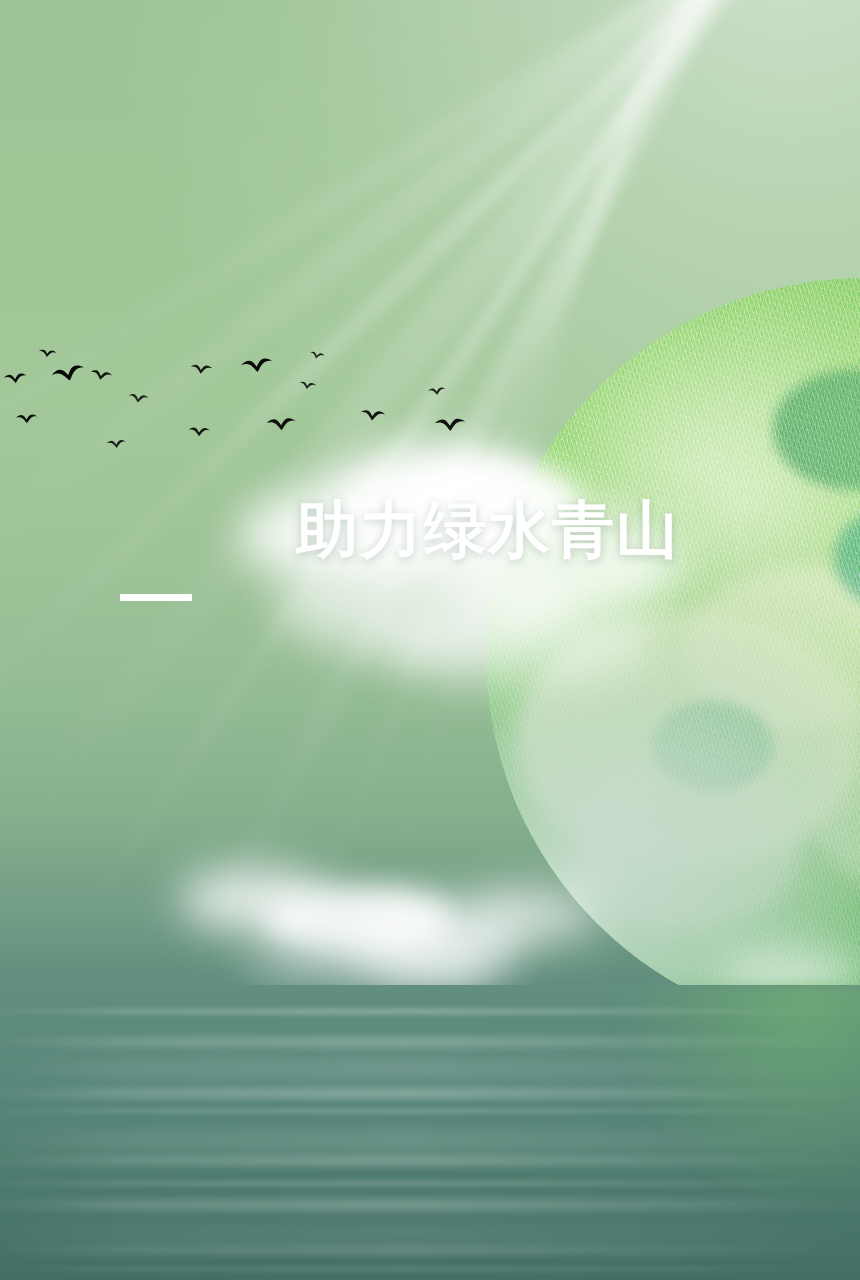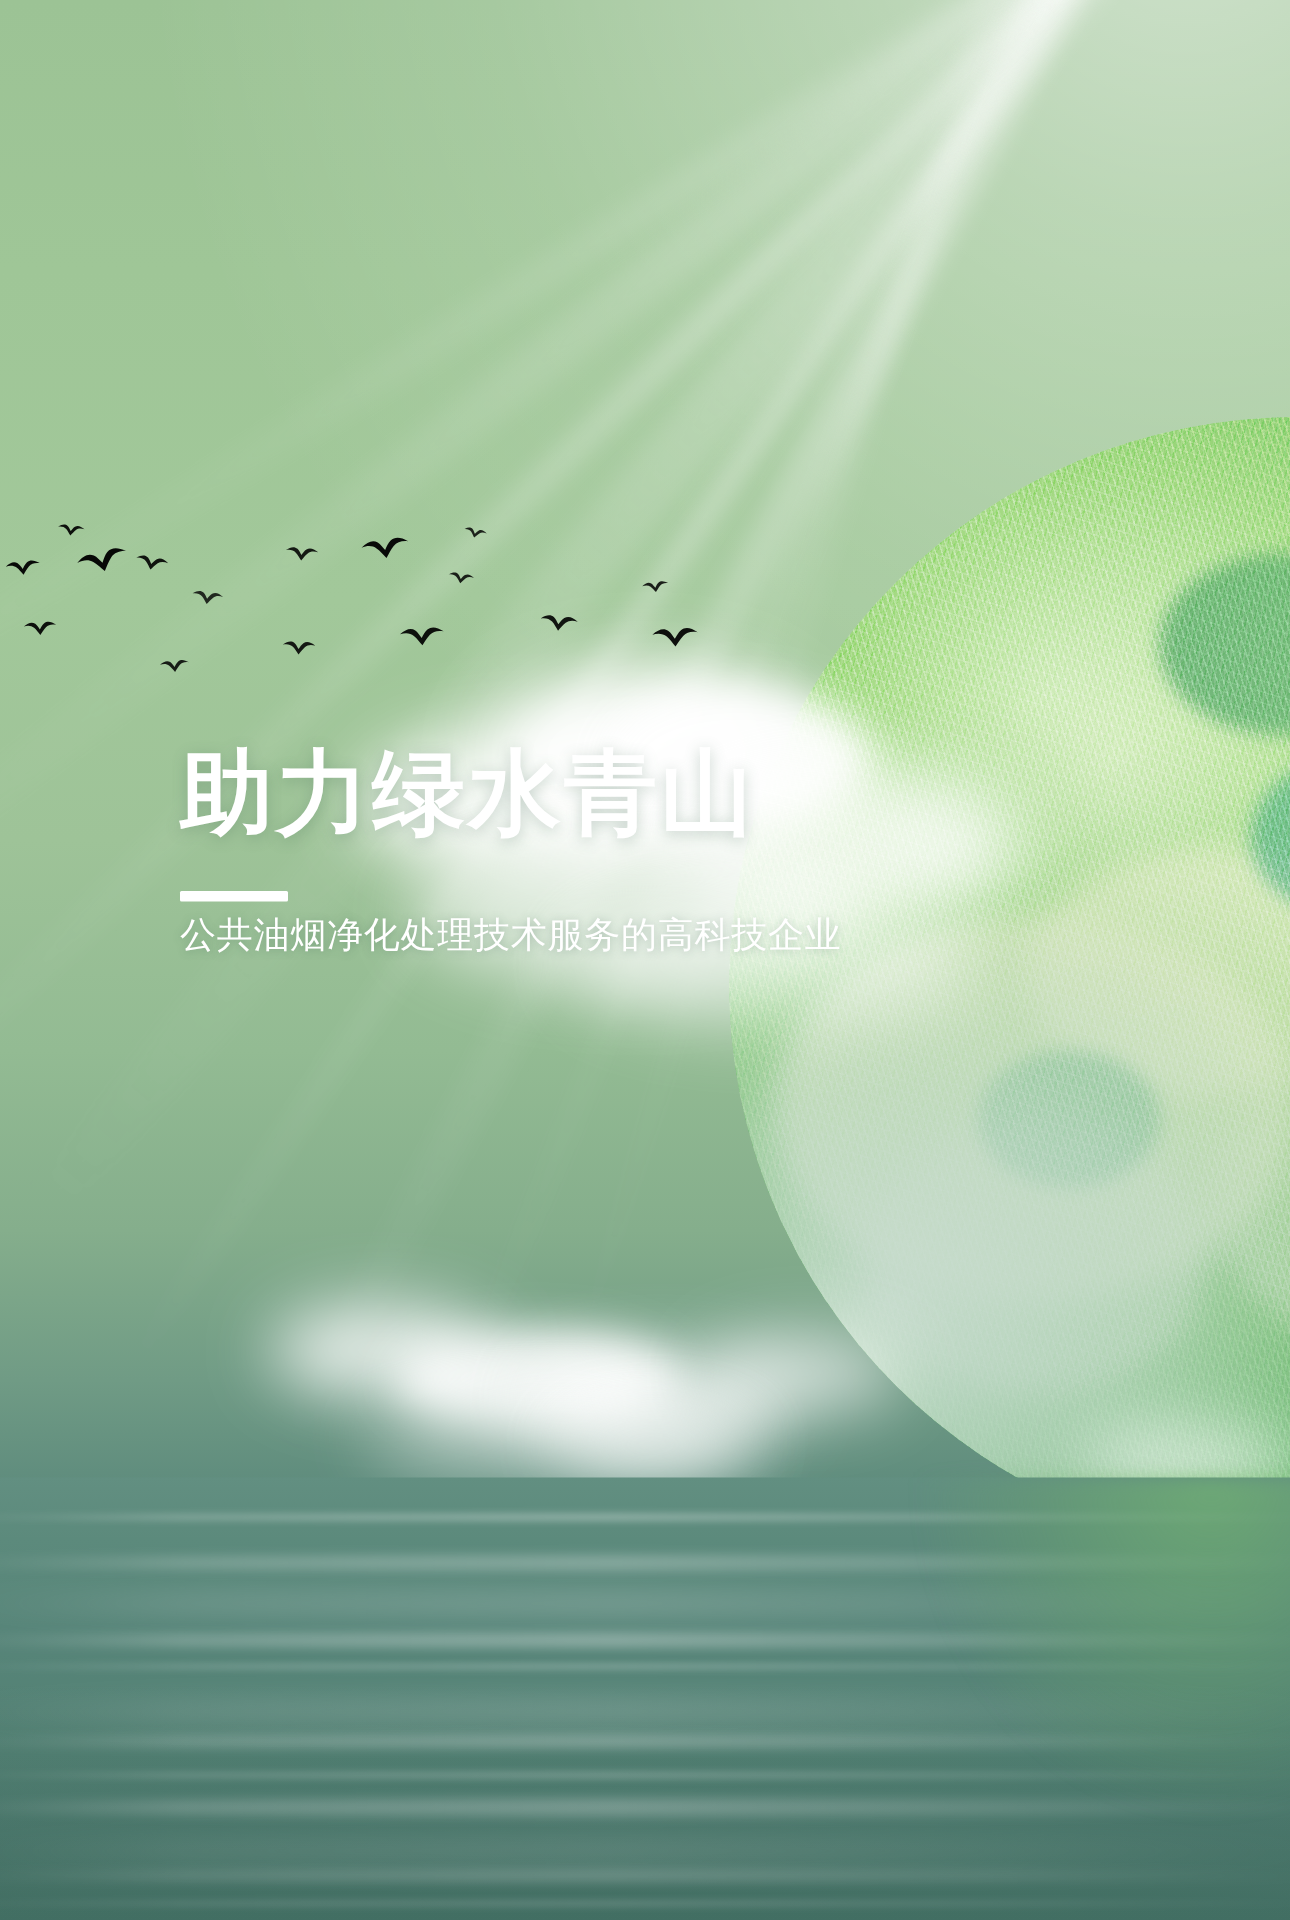--- a/index.html
+++ b/index.html
@@ -8,20 +8,21 @@
     width:860px; height:1280px; overflow:hidden;
     background:#0e2a22;
     font-family:"Liberation Sans","DejaVu Sans",sans-serif;
   }
 
   .poster{
     position:relative;
     width:860px; height:1280px;
     overflow:hidden;
     isolation:isolate;
+    text-align:right;
   }
 
   
   .bg-base{
     position:absolute; inset:0;
     background:linear-gradient(to bottom,
       #9cc395   0px,
       #9fc697   180px,
       #a2c89a   400px,
       #9ec398   560px,
@@ -274,17 +275,16 @@
         <path d="M0.6 3.2 C3.2 1.2 5.4 0.6 7.3 2.0 C8.3 2.8 9.0 4.2 9.8 5.4 C10.6 4.2 11.4 2.8 12.5 2.0 C14.4 0.6 16.7 1.2 19.4 3.2 C16.9 2.6 14.9 2.9 13.4 4.3 C12.1 5.5 11.0 7.2 9.9 8.6 C8.8 7.2 7.8 5.5 6.5 4.3 C5.0 2.9 3.0 2.6 0.6 3.2 Z" opacity="0.93" transform="translate(433.7,88.0) rotate(-3) scale(1.61)"></path>
         <path d="M0.6 3.2 C3.2 1.2 5.4 0.6 7.3 2.0 C8.3 2.8 9.0 4.2 9.8 5.4 C10.6 4.2 11.4 2.8 12.5 2.0 C14.4 0.6 16.7 1.2 19.4 3.2 C16.9 2.6 14.9 2.9 13.4 4.3 C12.1 5.5 11.0 7.2 9.9 8.6 C8.8 7.2 7.8 5.5 6.5 4.3 C5.0 2.9 3.0 2.6 0.6 3.2 Z" opacity="0.88" transform="translate(188.0,96.0) rotate(2) scale(1.15)"></path>
         <path d="M0.6 3.2 C3.2 1.2 5.4 0.6 7.3 2.0 C8.3 2.8 9.0 4.2 9.8 5.4 C10.6 4.2 11.4 2.8 12.5 2.0 C14.4 0.6 16.7 1.2 19.4 3.2 C16.9 2.6 14.9 2.9 13.4 4.3 C12.1 5.5 11.0 7.2 9.9 8.6 C8.8 7.2 7.8 5.5 6.5 4.3 C5.0 2.9 3.0 2.6 0.6 3.2 Z" opacity="0.86" transform="translate(105.8,110.0) rotate(-5) scale(1.03)"></path>
         <path d="M0.6 3.2 C3.2 1.2 5.4 0.6 7.3 2.0 C8.3 2.8 9.0 4.2 9.8 5.4 C10.6 4.2 11.4 2.8 12.5 2.0 C14.4 0.6 16.7 1.2 19.4 3.2 C16.9 2.6 14.9 2.9 13.4 4.3 C12.1 5.5 11.0 7.2 9.9 8.6 C8.8 7.2 7.8 5.5 6.5 4.3 C5.0 2.9 3.0 2.6 0.6 3.2 Z" opacity="0.8" transform="translate(128.2,62.0) rotate(7) scale(1.09)"></path>
       </g>
   </svg>
 
   <div class="copy">
     <div class="headline">助力绿水青山</div>
     <div class="divider"></div>
-    <div class="sub" style="margin-top:4px;">公共油烟净化处理技术服务的高科技企业</div>
   </div>
 
   <div class="vignette"></div>
 </div>
 
 </body></html>

